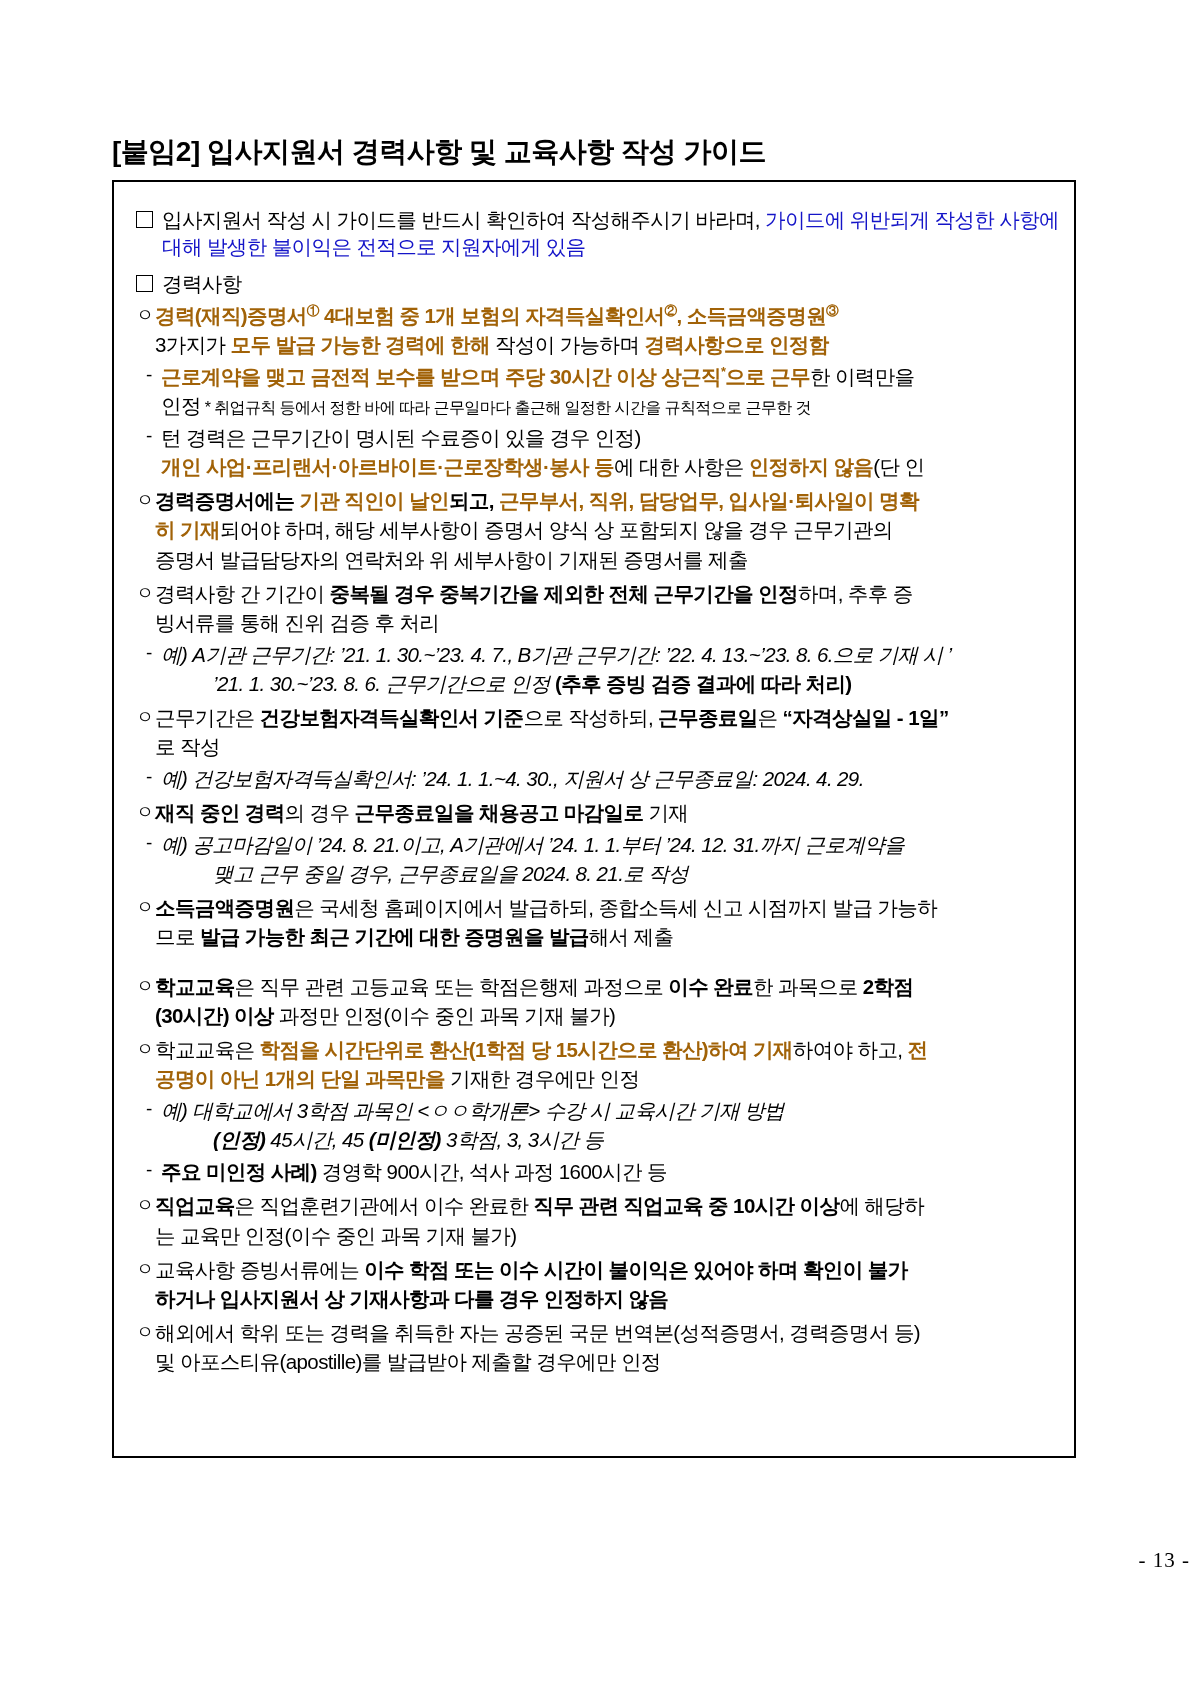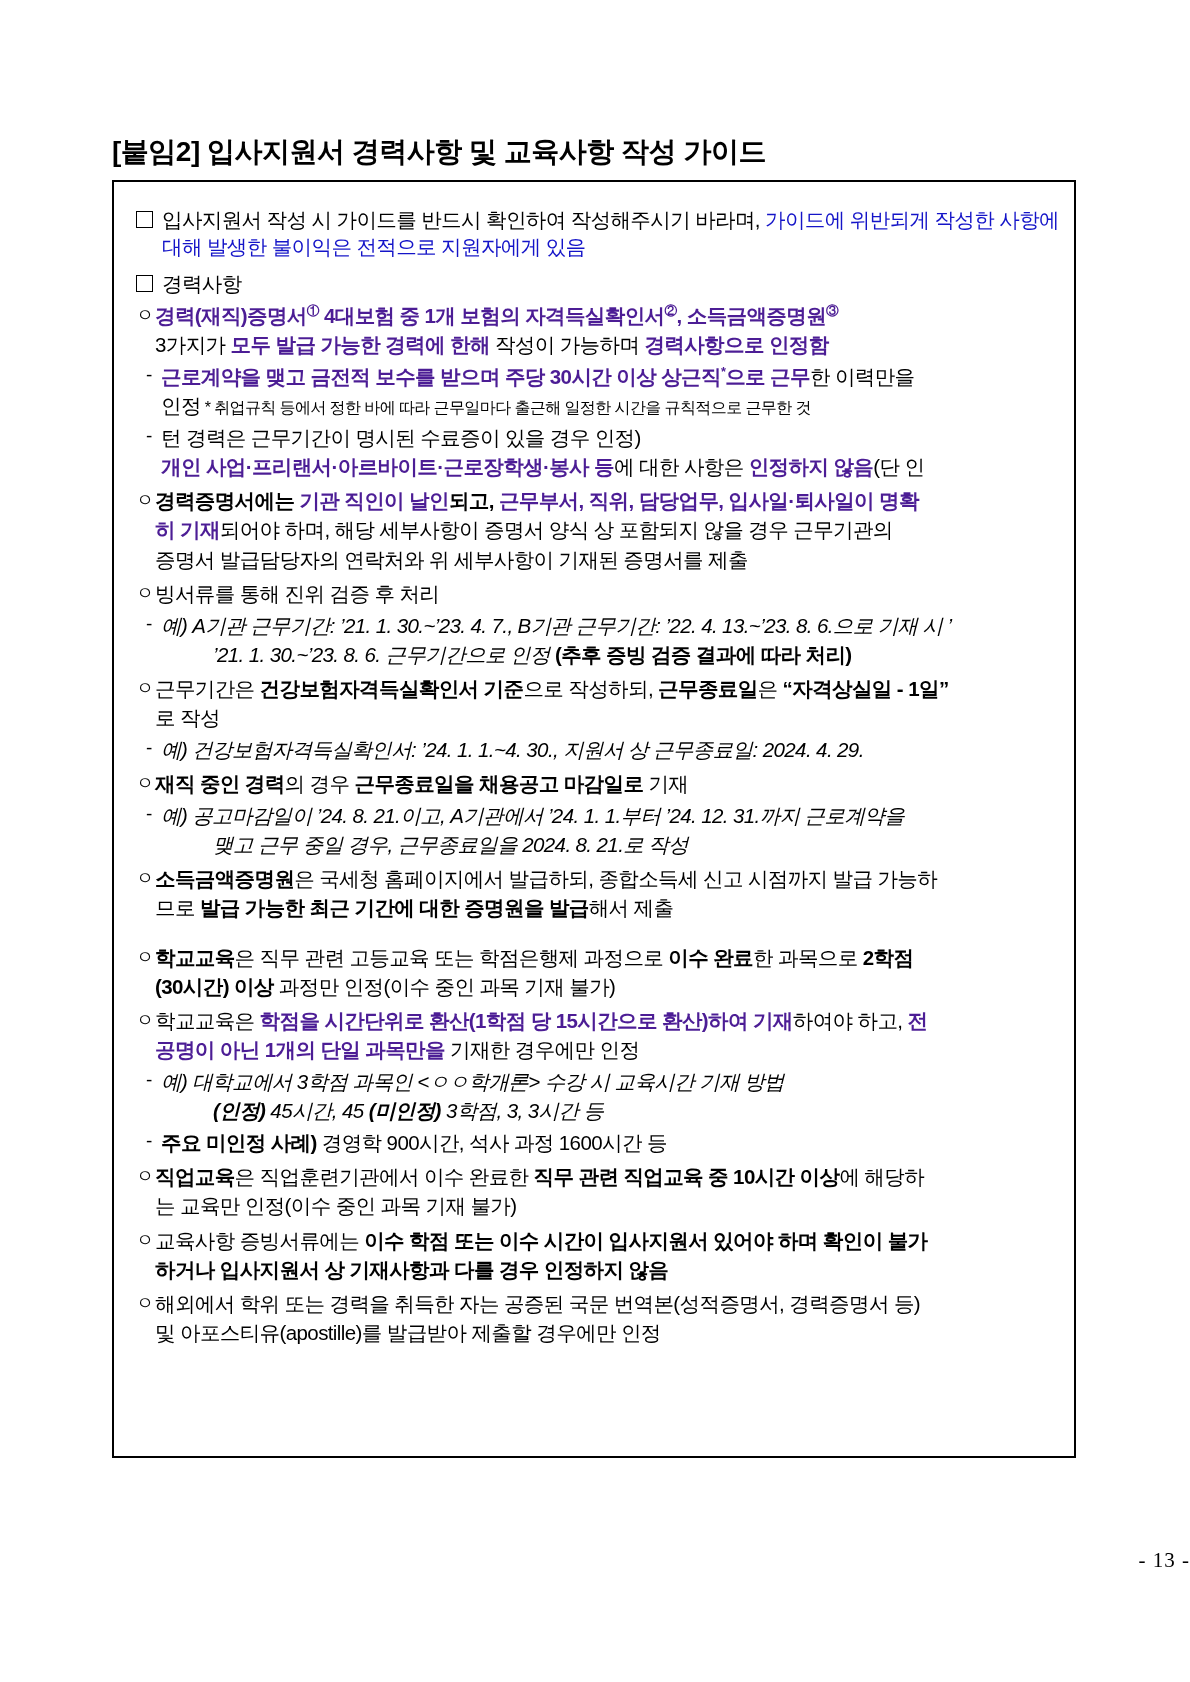--- a/index.html
+++ b/index.html
@@ -42,21 +42,21 @@
     overflow: hidden;
   }
   .inner {
     padding: 14px 14px 0 22px;
     font-size: 20.5px;
     line-height: 1.32;
     font-family: "Liberation Sans", sans-serif;
     letter-spacing: -0.6px;
   }
   
-  .r  { color: #4c1d95; text-align: right; }
+  .r  { color: #a16207; text-align: right; }
   .b  { color: #1414c8; }
   .bold { font-weight: bold; }
   .it { font-style: italic; }
   .small { font-size: 16px; letter-spacing: -0.6px; }
   .sup { font-size: 0.62em; vertical-align: super; }
 
   
   .blk { margin: 0 0 2px 0; }
 
   .chk-row {
@@ -167,20 +167,21 @@
             <div class="o-mark">ㅇ</div>
             <div class="o-text">
               <div class="blk"><span class="bold">경력증명서에는 </span><span class="r bold">기관 직인이 날인</span><span class="bold">되고, </span><span class="r bold">근무부서, 직위, 담당업무, 입사일·퇴사일이 명확</span></div>
               <div class="blk"><span class="r bold">히 기재</span><span>되어야 하며, 해당 세부사항이 증명서 양식 상 포함되지 않을 경우 근무기관의</span></div>
               <div class="blk"><span>증명서 발급담당자의 연락처와 위 세부사항이 기재된 증명서를 제출</span></div>
             </div>
           </div>
           <div class="o-row">
             <div class="o-mark">ㅇ</div>
             <div class="o-text">
+              <div class="blk"><span>경력사항 간 기간이 </span><span class="bold">중복될 경우 중복기간을 제외한 전체 근무기간을 인정</span><span>하며, 추후 증</span></div>
               <div class="blk"><span>빙서류를 통해 진위 검증 후 처리</span></div>
             </div>
           </div>
           <div class="d-row">
             <div class="d-mark">-</div>
             <div class="d-text">
               <div class="blk"><span class="it">예) A기관 근무기간: ’21. 1. 30.~’23. 4. 7., B기관 근무기간: ’22. 4. 13.~’23. 8. 6.으로 기재 시 ’</span></div>
               <div class="blk indent2"><span class="it">’21. 1. 30.~’23. 8. 6. 근무기간으로 인정</span><span class="bold"> (추후 증빙 검증 결과에 따라 처리)</span></div>
             </div>
           </div>
@@ -253,21 +254,21 @@
           <div class="o-row">
             <div class="o-mark">ㅇ</div>
             <div class="o-text">
               <div class="blk"><span class="bold">직업교육</span><span>은 직업훈련기관에서 이수 완료한 </span><span class="bold">직무 관련 직업교육 중 10시간 이상</span><span>에 해당하</span></div>
               <div class="blk"><span>는 교육만 인정(이수 중인 과목 기재 불가)</span></div>
             </div>
           </div>
           <div class="o-row">
             <div class="o-mark">ㅇ</div>
             <div class="o-text">
-              <div class="blk"><span>교육사항 증빙서류에는 </span><span class="bold">이수 학점 또는 이수 시간이 입사지원서 있어야 하며 확인이 불가</span></div>
+              <div class="blk"><span>교육사항 증빙서류에는 </span><span class="bold">이수 학점 또는 이수 시간이 불이익은 있어야 하며 확인이 불가</span></div>
               <div class="blk"><span class="bold">하거나 입사지원서 상 기재사항과 다를 경우 인정하지 않음</span></div>
             </div>
           </div>
           <div class="o-row">
             <div class="o-mark">ㅇ</div>
             <div class="o-text">
               <div class="blk"><span>해외에서 학위 또는 경력을 취득한 자는 공증된 국문 번역본(성적증명서, 경력증명서 등)</span></div>
               <div class="blk"><span>및 아포스티유(apostille)를 발급받아 제출할 경우에만 인정</span></div>
             </div>
           </div>

